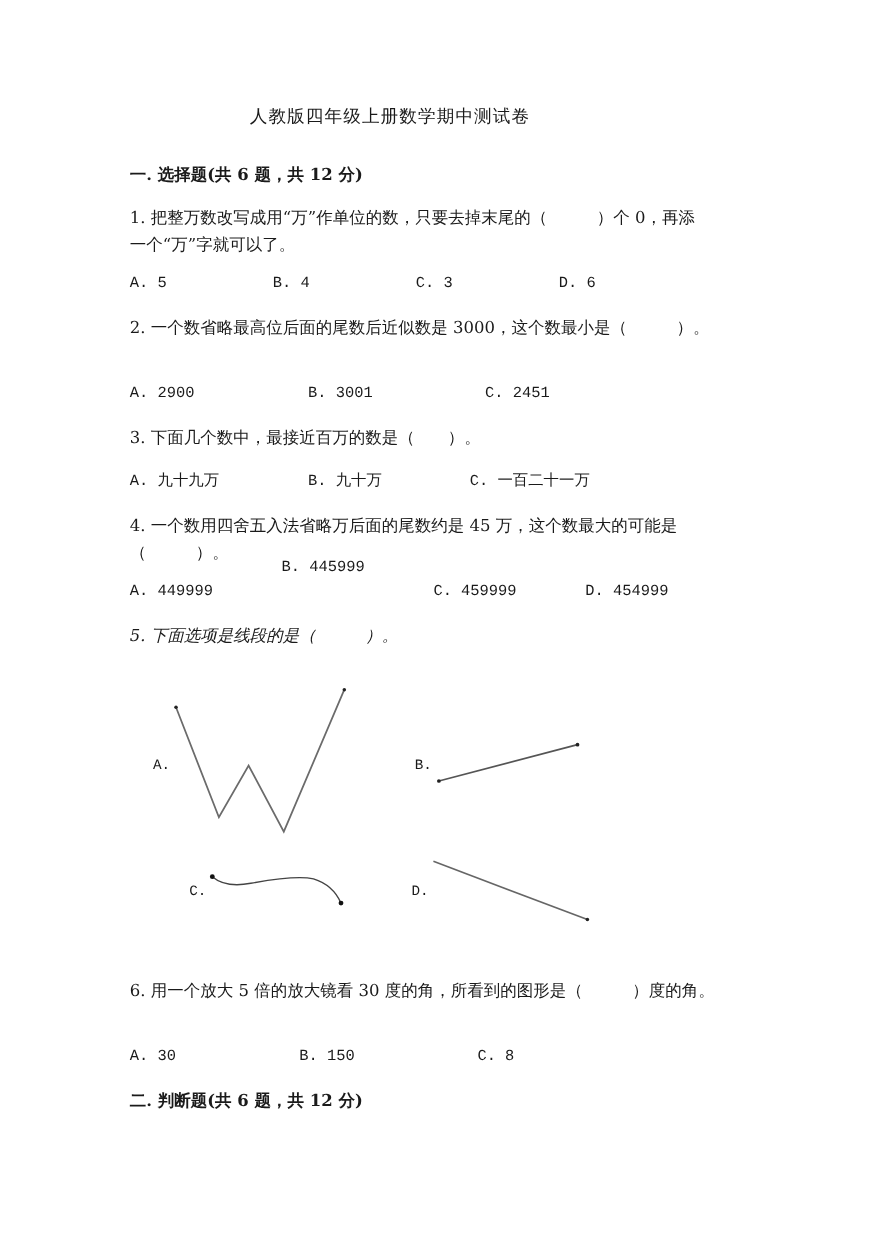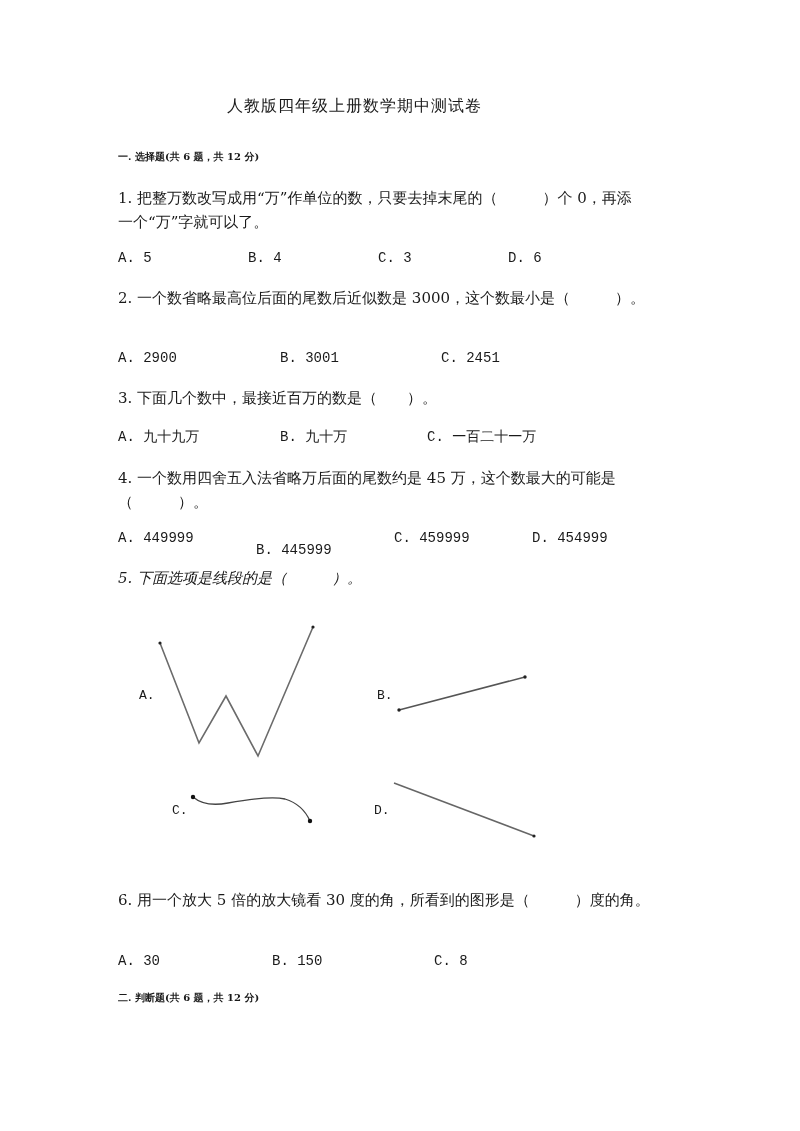--- a/index.html
+++ b/index.html
@@ -1,20 +1,20 @@
 <!DOCTYPE html>
 <html><head>
 <meta charset="utf-8">
 <style>
   html, body { margin:0; padding:0; background:#ffffff; }
   body { width:800px; height:1131px; position:relative; overflow:hidden;
          font-family:"DejaVu Serif","Liberation Serif",serif; color:#1a1a1a; }
   .abs { position:absolute; white-space:nowrap; }
   .title { left:0; width:709px; top:96px; text-align:center; font-size:16px; letter-spacing:1px; }
-  .section { font-size:10px; font-weight:bold; }
+  .section { font-size:15px; font-weight:bold; }
   .q { font-size:15px; line-height:26px; }
   .opt { font-size:14px; font-family:"Liberation Mono","DejaVu Sans Mono",monospace; }
   .figlabel { font-size:13px; font-family:"Liberation Mono","DejaVu Sans Mono",monospace; }
   svg.fig { position:absolute; left:0; top:0; }
 </style>
 </head>
 <body>
 
 <div>
 
@@ -35,21 +35,21 @@
   <div class="abs opt" style="left:441px; top:350px;">C. 2451</div>
 
   <div class="abs q" style="left:118px; top:385px;">3. 下面几个数中，最接近百万的数是（　　）。</div>
   <div class="abs opt" style="left:118px; top:428px;">A. 九十九万</div>
   <div class="abs opt" style="left:280px; top:428px;">B. 九十万</div>
   <div class="abs opt" style="left:427px; top:428px;">C. 一百二十一万</div>
 
   <div class="abs q" style="left:118px; top:465px;">4. 一个数用四舍五入法省略万后面的尾数约是 45 万，这个数最大的可能是</div>
   <div class="abs q" style="left:118px; top:489px;">（　　　）。</div>
   <div class="abs opt" style="left:118px; top:530px;">A. 449999</div>
-  <div class="abs opt" style="left:256px; top:542px;text-align:right;">B. 445999</div>
+  <div class="abs opt" style="left:256px; top:508px;text-align:right;">B. 445999</div>
   <div class="abs opt" style="left:394px; top:530px;">C. 459999</div>
   <div class="abs opt" style="left:532px; top:530px;">D. 454999</div>
 
   <div class="abs q" style="left:118px; top:565px;font-style:italic;">5. 下面选项是线段的是（　　　）。</div>
 
   <svg class="fig" width="800" height="1131">
     <g>
       <polyline points="160,643 199,743 226,696 258,756 313,627" fill="none" stroke="#6b6b6b" stroke-width="1.6" stroke-linejoin="miter"></polyline>
       <circle cx="160" cy="643" r="1.6" fill="#222"></circle>
       <circle cx="313" cy="627" r="1.6" fill="#222"></circle>

